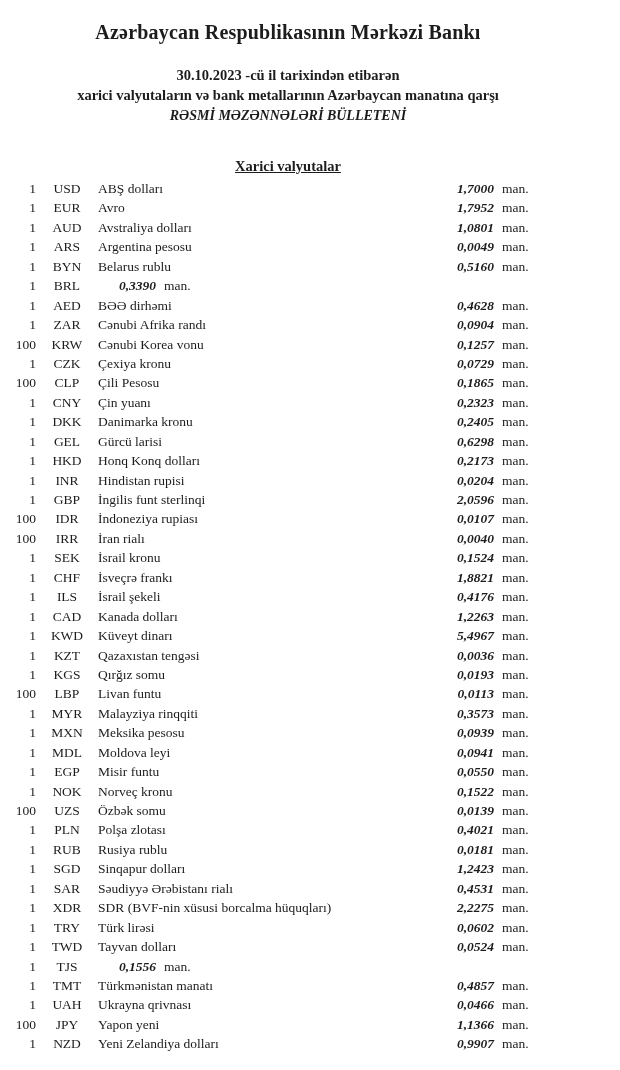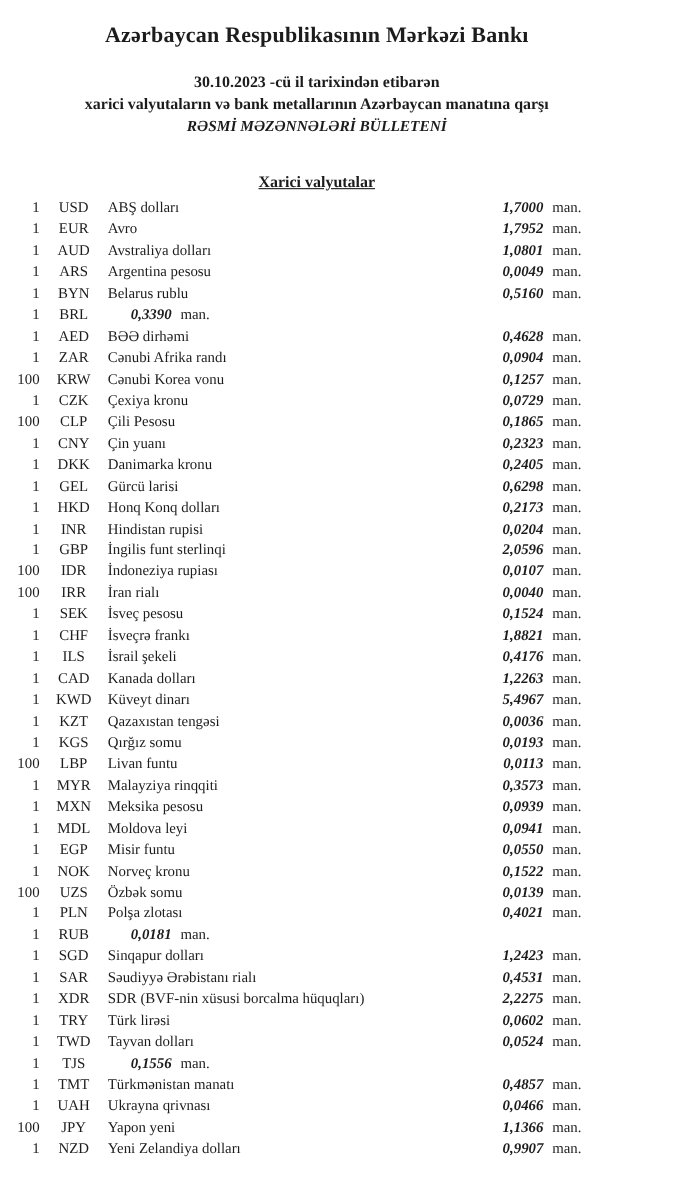--- a/index.html
+++ b/index.html
@@ -257,21 +257,21 @@
       <span class="cell-qty">100</span>
       <span class="cell-code">IRR</span>
       <span class="cell-name">İran rialı</span>
       <span class="cell-rate">0,0040</span>
       <span class="cell-unit">man.</span>
     </div>
 
     <div class="rate-row">
       <span class="cell-qty">1</span>
       <span class="cell-code">SEK</span>
-      <span class="cell-name">İsveç pesosu</span>
+      <span class="cell-name">İsrail kronu</span>
       <span class="cell-rate">0,1524</span>
       <span class="cell-unit">man.</span>
     </div>
 
     <div class="rate-row">
       <span class="cell-qty">1</span>
       <span class="cell-code">CHF</span>
       <span class="cell-name">İsveçrə frankı</span>
       <span class="cell-rate">1,8821</span>
       <span class="cell-unit">man.</span>
@@ -377,20 +377,21 @@
       <span class="cell-qty">1</span>
       <span class="cell-code">PLN</span>
       <span class="cell-name">Polşa zlotası</span>
       <span class="cell-rate">0,4021</span>
       <span class="cell-unit">man.</span>
     </div>
 
     <div class="rate-row">
       <span class="cell-qty">1</span>
       <span class="cell-code">RUB</span>
+      <span class="cell-name">Rusiya rublu</span>
       <span class="cell-rate">0,0181</span>
       <span class="cell-unit">man.</span>
     </div>
 
     <div class="rate-row">
       <span class="cell-qty">1</span>
       <span class="cell-code">SGD</span>
       <span class="cell-name">Sinqapur dolları</span>
       <span class="cell-rate">1,2423</span>
       <span class="cell-unit">man.</span>

